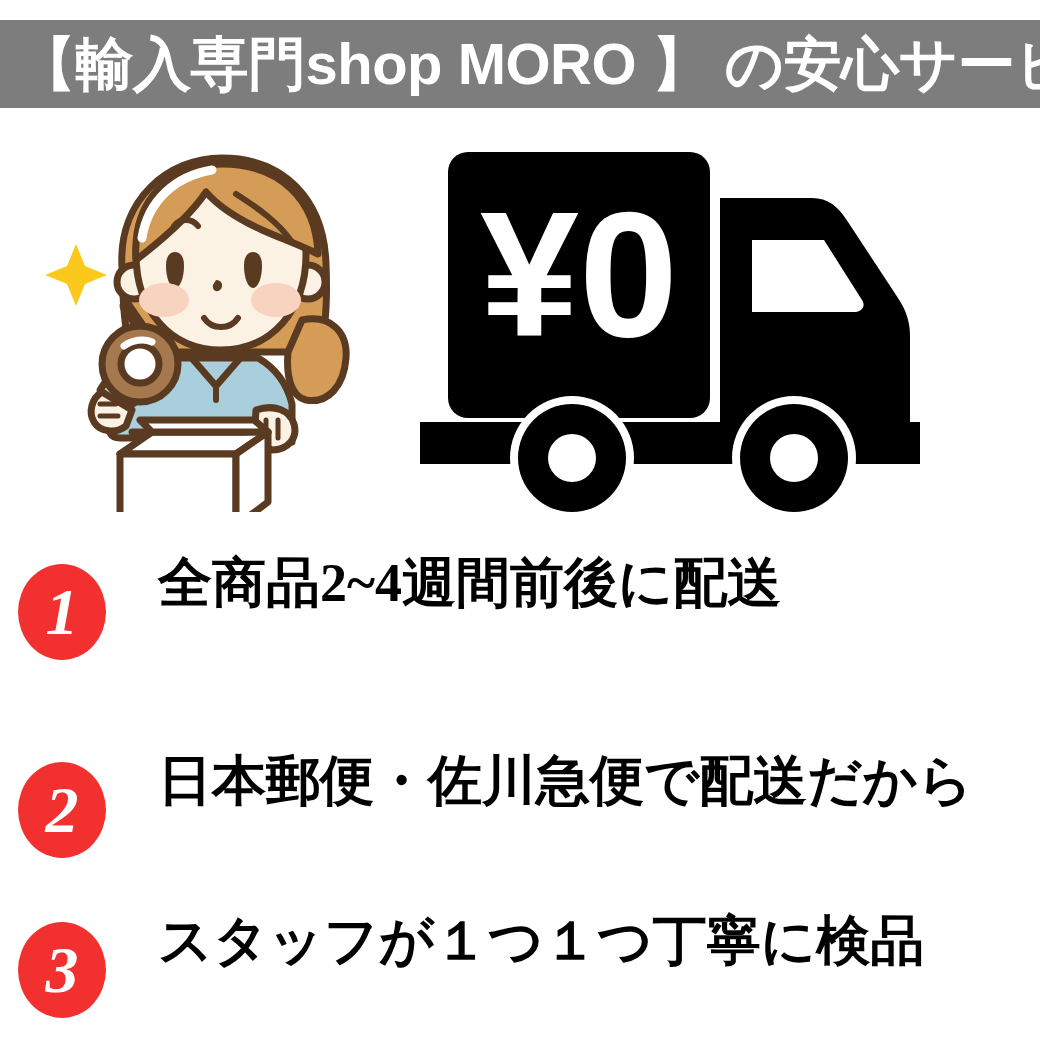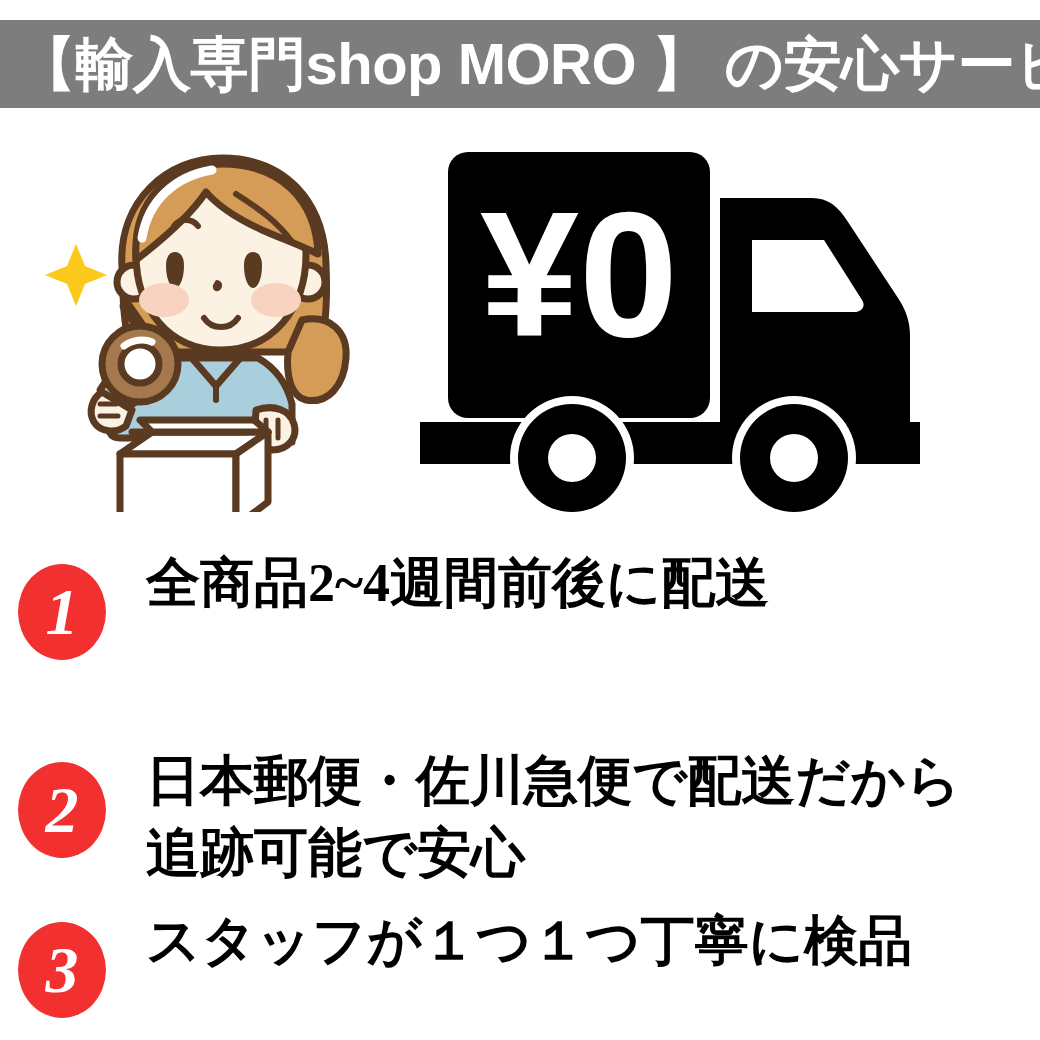--- a/index.html
+++ b/index.html
@@ -102,21 +102,21 @@
     font-family: "Liberation Serif", "DejaVu Serif", serif;
     font-weight: bold;
     font-style: italic;
     font-size: 66px;
     line-height: 1;
     z-index: 2;
   }
 
   .benefit-text {
     flex: 1 1 auto;
-    margin-left: 40px;
+    margin-left: 52px;
     color: #000000;
     font-family: "Liberation Serif", "DejaVu Serif", serif;
     font-weight: bold;
     font-size: 54px;
     line-height: 1.33;
     white-space: nowrap;
   }
   .benefit-line-indent {
     padding-left: 28px;
   }
@@ -230,21 +230,20 @@
     </div>
   </div>
 
   <div class="benefit-row" id="benefit-row-2">
     <div class="benefit-badge">
       <div class="badge-disc"></div>
       <div class="badge-num">2</div>
     </div>
     <div class="benefit-text">
       <div>日本郵便・佐川急便で配送だから</div>
-      <div>追跡可能で安心</div>
     </div>
   </div>
 
   <div class="benefit-row" id="benefit-row-3">
     <div class="benefit-badge">
       <div class="badge-disc"></div>
       <div class="badge-num">3</div>
     </div>
     <div class="benefit-text">
       <div>スタッフが１つ１つ丁寧に検品</div>

